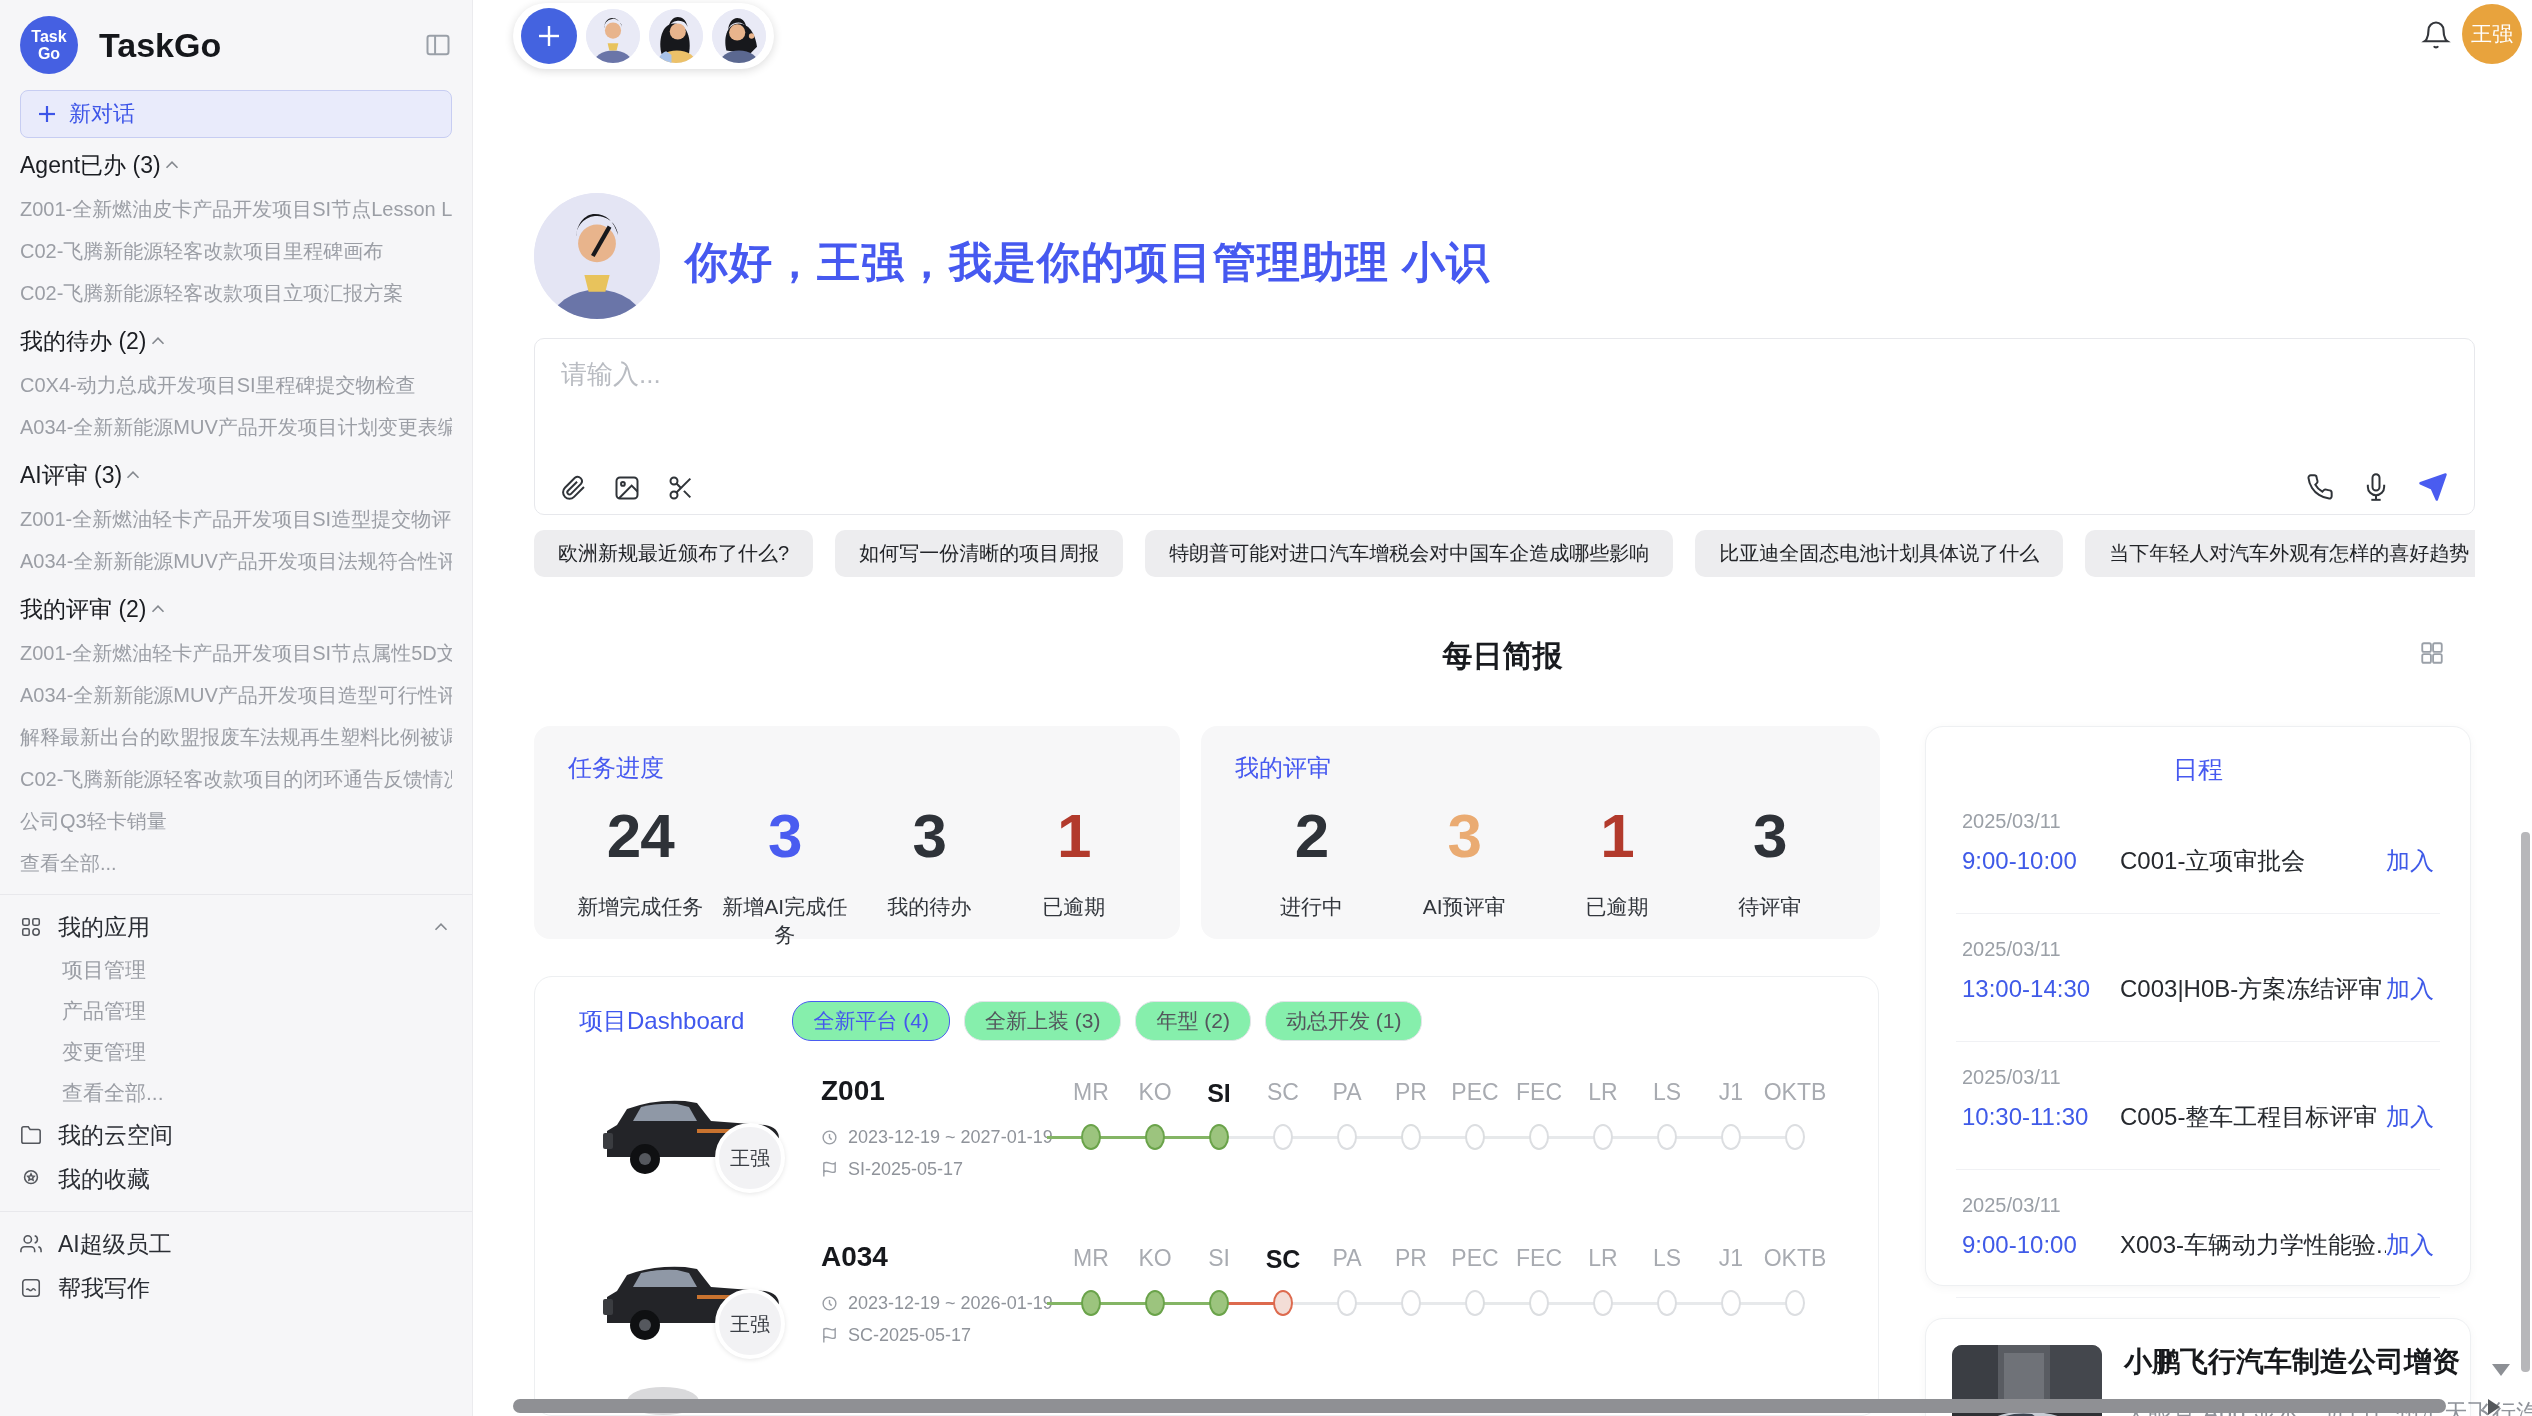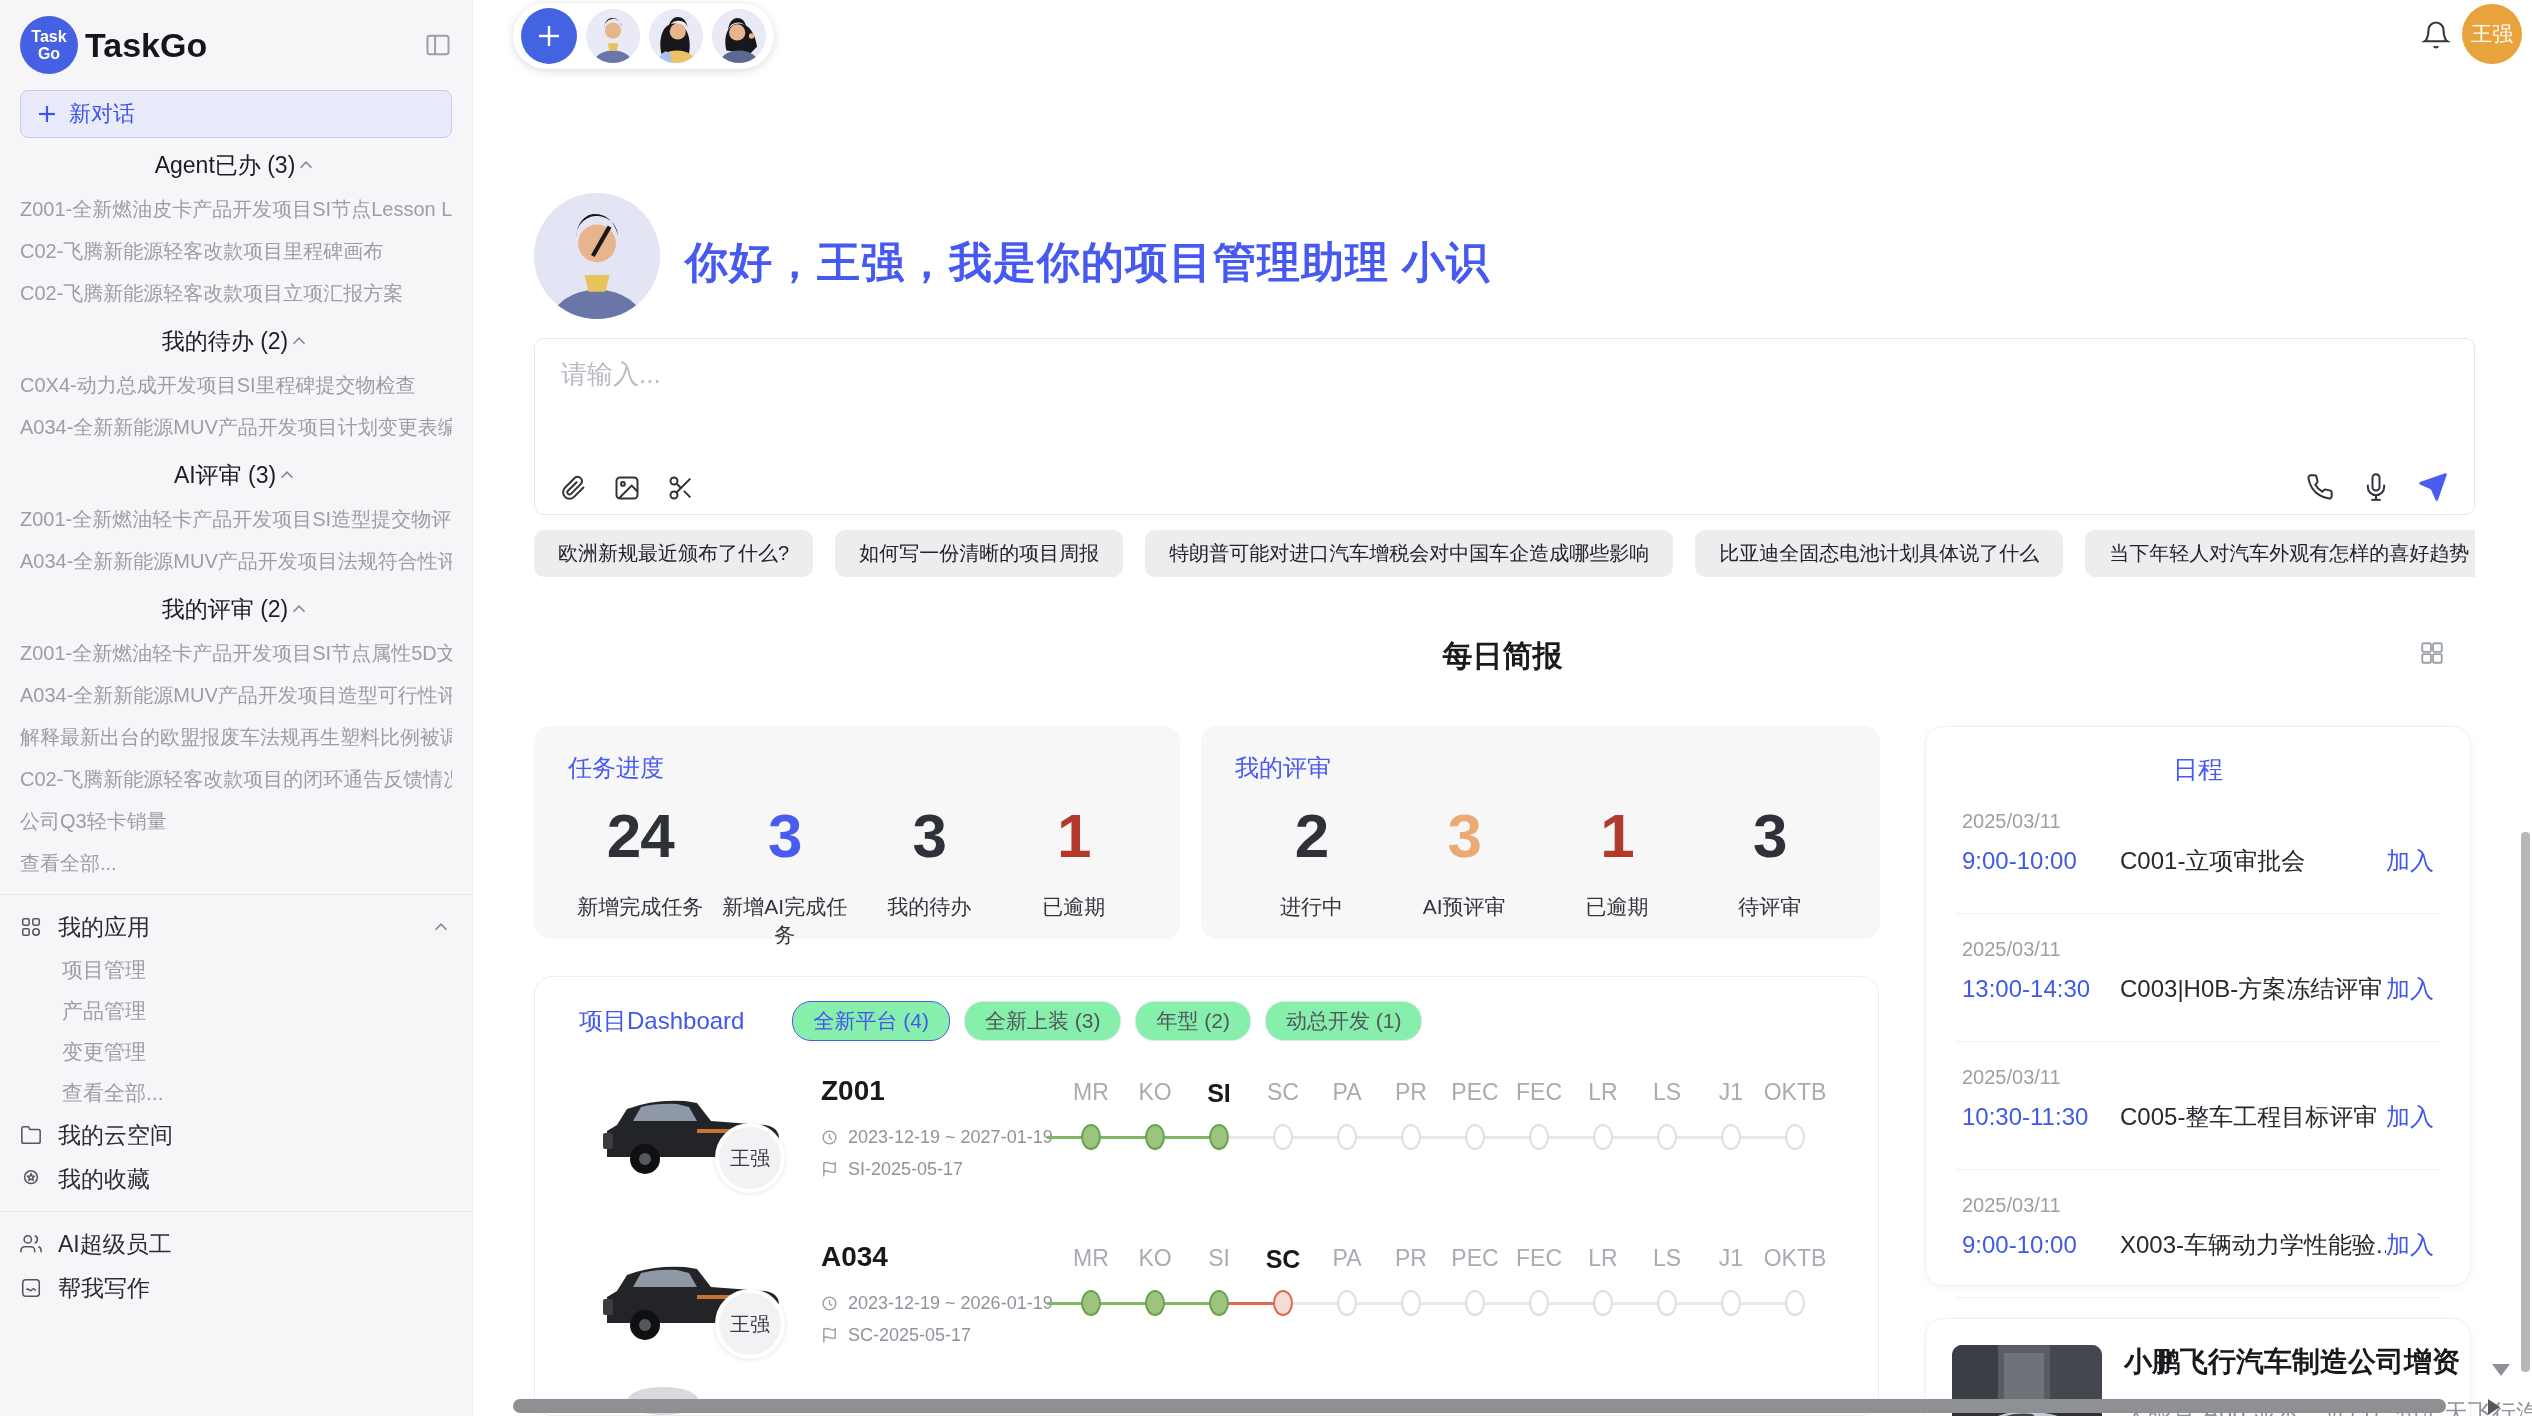--- a/index.html
+++ b/index.html
@@ -5,24 +5,24 @@
   html,body{margin:0;padding:0}
   body{width:2532px;height:1416px;position:relative;overflow:hidden;background:#fff;
        font-family:"Liberation Sans","DejaVu Sans",sans-serif;color:#17191d}
   svg{display:block}
   
   .sidebar{position:absolute;left:0;top:0;width:473px;height:1416px;background:#f6f6f8;
            border-right:1px solid #ebebee;box-sizing:border-box;padding:14px 20px 4px}
   .logo-row{display:flex;align-items:center;height:62px}
   .logo-circle{width:58px;height:58px;border-radius:50%;background:#4560e2;color:#fff;display:flex;
                flex-direction:column;align-items:center;justify-content:center;font-size:16px;line-height:17px;font-weight:700}
-  .app-title{font-size:34px;font-weight:700;color:#15171b;margin-left:7px;flex:1}
+  .app-title{font-size:34px;font-weight:700;color:#15171b;margin-left:21px;flex:1}
   .new-chat{margin-top:14px;height:46px;border:1px solid #c7cdf2;background:#e9ebfb;border-radius:8px;
             display:flex;align-items:center;padding:0 16px;color:#3d55e8;font-size:22px;gap:12px;cursor:pointer}
-  .sec-title{display:flex;justify-content:center;align-items:center;height:46px;font-size:23px;color:#1b1d22;margin-top:4px}
+  .sec-title{display:flex;justify-content:flex-start;align-items:center;height:46px;font-size:23px;color:#1b1d22;margin-top:4px}
   .side-item{height:42px;line-height:42px;font-size:20px;color:#9b9ea5;white-space:nowrap;overflow:hidden;cursor:pointer}
   .divider{height:1px;background:#e8e8ec;margin:10px -20px}
   .nav-row{display:flex;align-items:center;height:44px;font-size:23px;color:#2a2d33;gap:16px;cursor:pointer}
   .sub-item{padding-left:42px;height:41px;line-height:41px;font-size:21px;color:#9b9ea5;cursor:pointer}
   
   .main{position:absolute;left:473px;top:0;width:2059px;height:1416px;background:#fff}
   .pill{position:absolute;left:40px;top:3px;height:66px;border-radius:36px;background:#fff;
         box-shadow:0 2px 10px rgba(0,0,0,.14);display:flex;align-items:center;padding:0 8px;gap:9px}
   .plus-circle{width:56px;height:56px;border-radius:50%;background:#4463e0;display:flex;align-items:center;justify-content:center;cursor:pointer}
   .pav{width:54px;height:54px;border-radius:50%;overflow:hidden;background:#e9eaf6;cursor:pointer}

